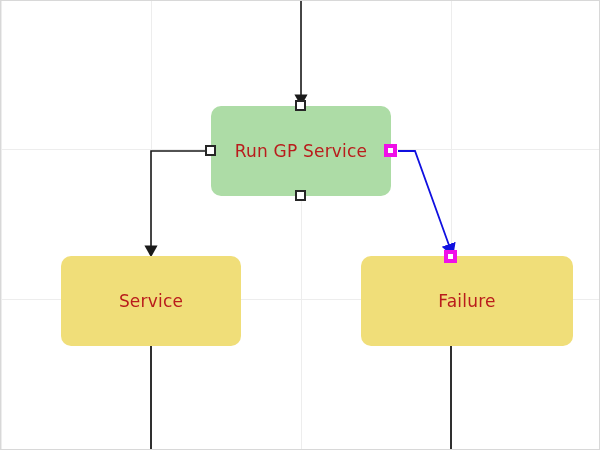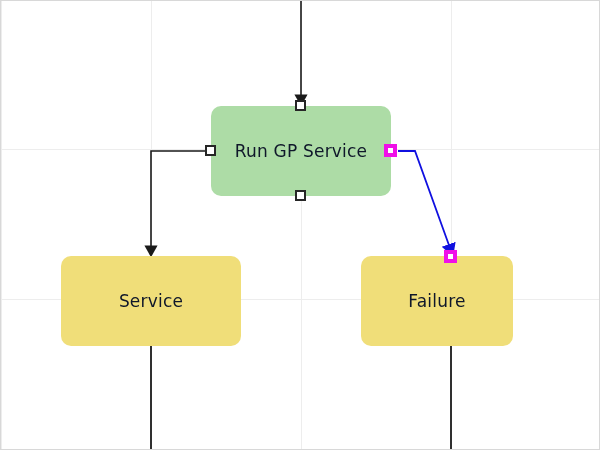--- a/index.html
+++ b/index.html
@@ -40,21 +40,21 @@
   .node {
     position: absolute;
     border-radius: 10px;
     display: flex;
     align-items: center;
     justify-content: center;
     box-sizing: border-box;
   }
   .node-label {
     font-size: 17px;
-    color: #0f172a;
+    color: #b91c1c;
     letter-spacing: 0.2px;
     white-space: nowrap;
     font-weight: 400;
   }
   .node-green { background: #ADDCA6; }
   .node-yellow { background: #F0DE79; }
 
   
   .port {
     position: absolute;
@@ -105,18 +105,18 @@
   </div>
   <div class="port" style="left:294px; top:99px;"></div>
   <div class="port" style="left:204px; top:144px;"></div>
   <div class="port" style="left:294px; top:189px;"></div>
   <div class="port port-selected" style="left:383px; top:143px;"></div>
 
   <div class="node node-yellow" style="left:60px; top:255px; width:180px; height:90px;">
     <span class="node-label">Service</span>
   </div>
 
-  <div class="node node-yellow" style="left:360px; top:255px; width:152px; height:90px;">
+  <div class="node node-yellow" style="left:360px; top:255px; width:212px; height:90px;">
     <span class="node-label">Failure</span>
   </div>
   <div class="port port-selected" style="left:443px; top:249px;"></div>
 
 </div>
 
 </body></html>

